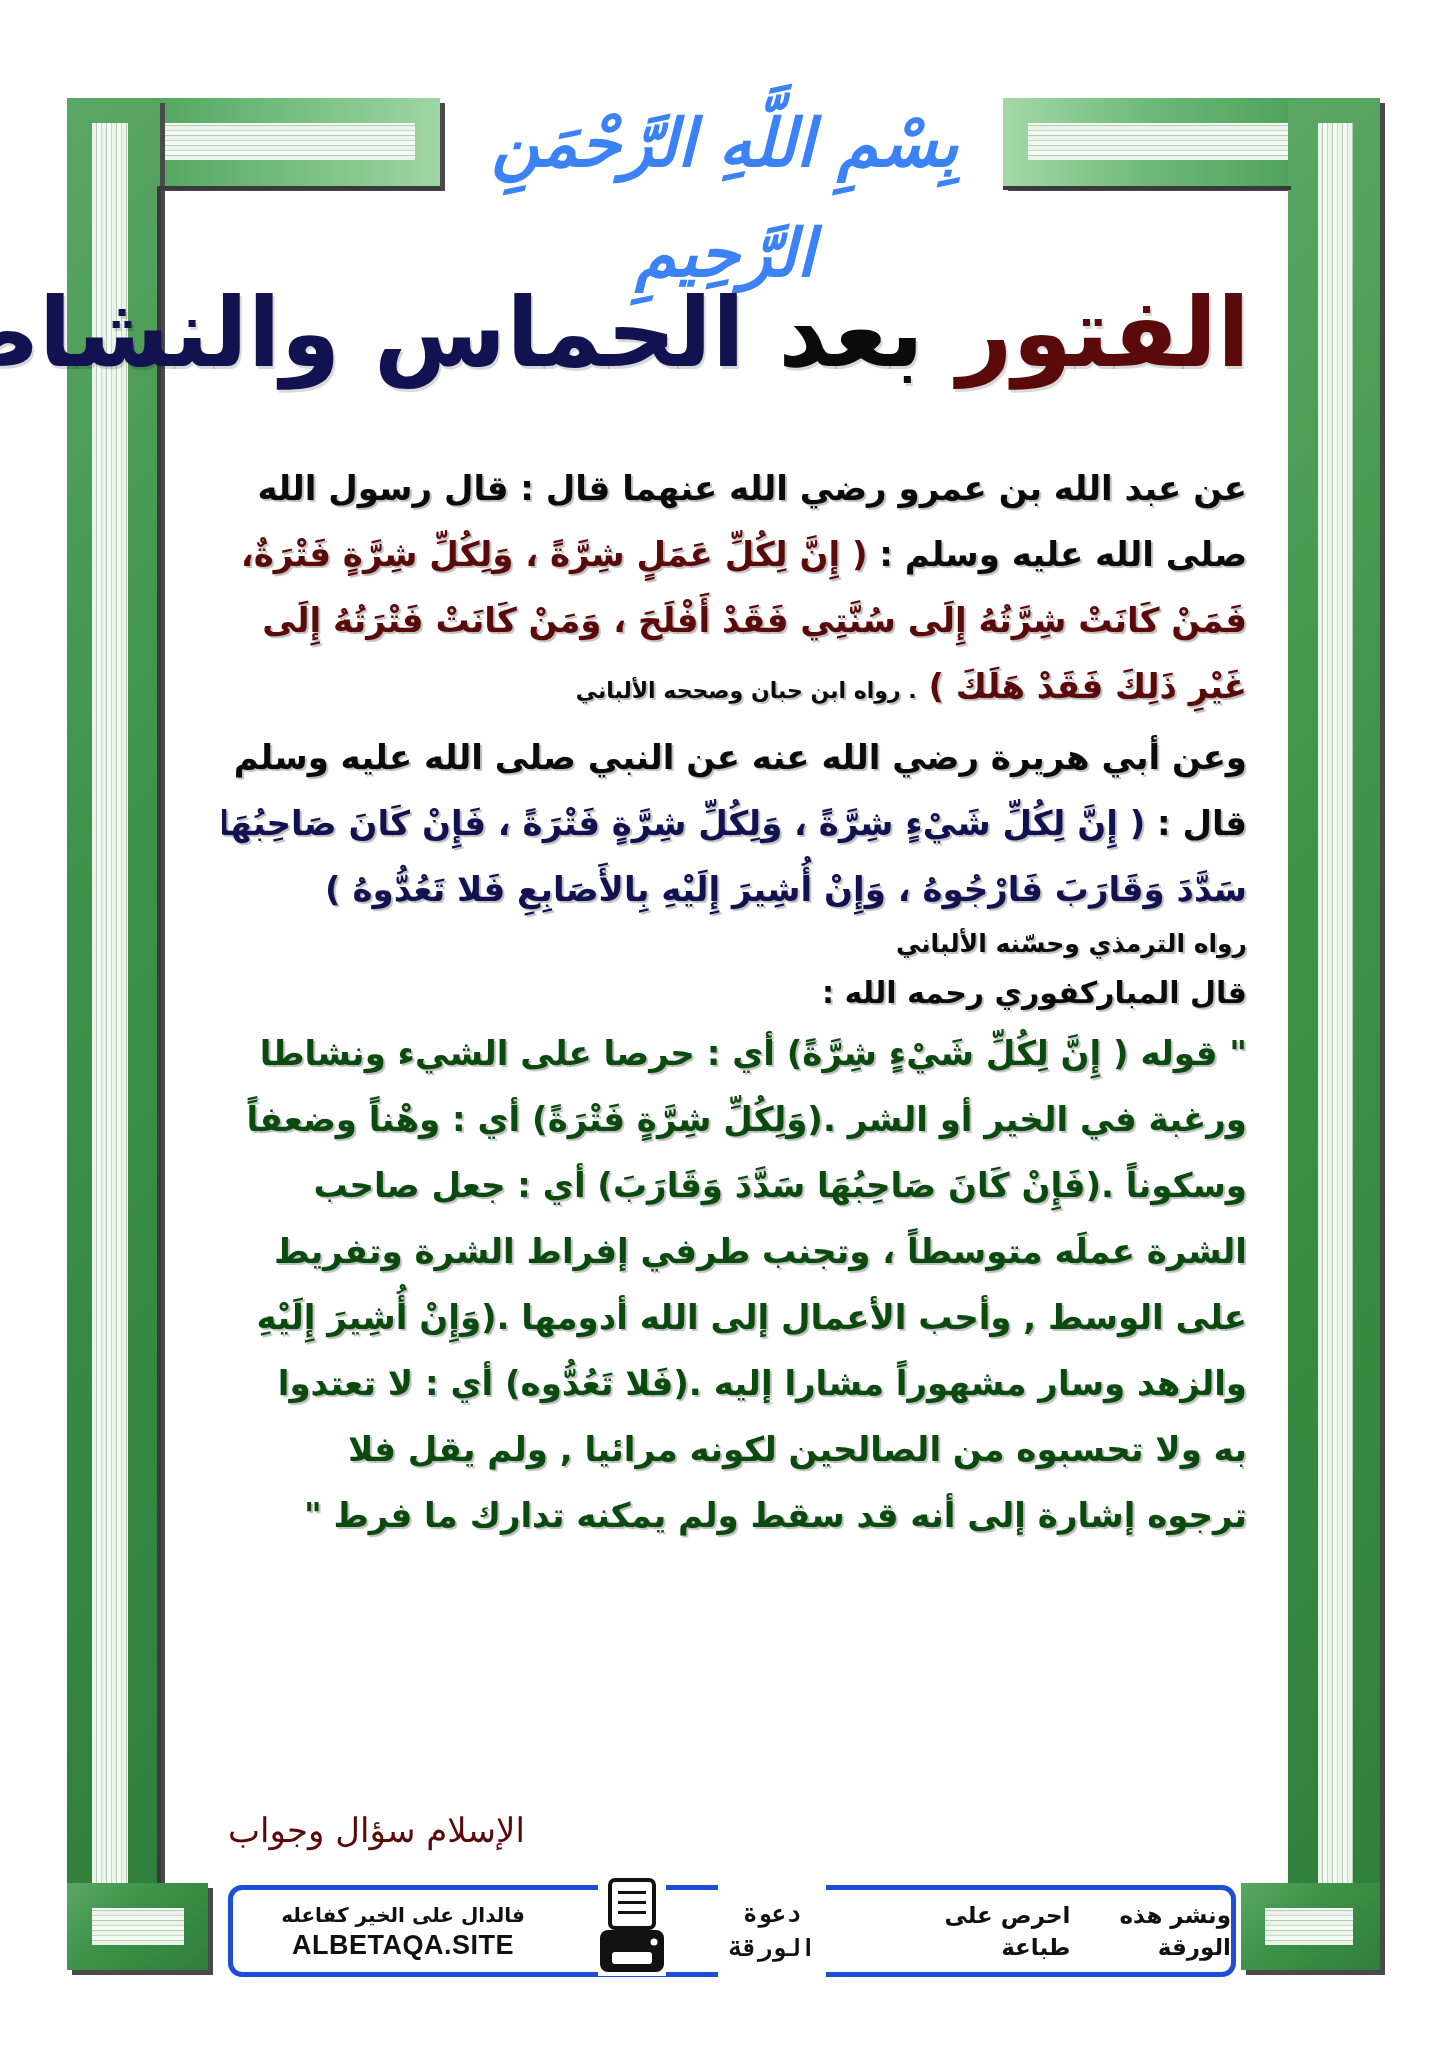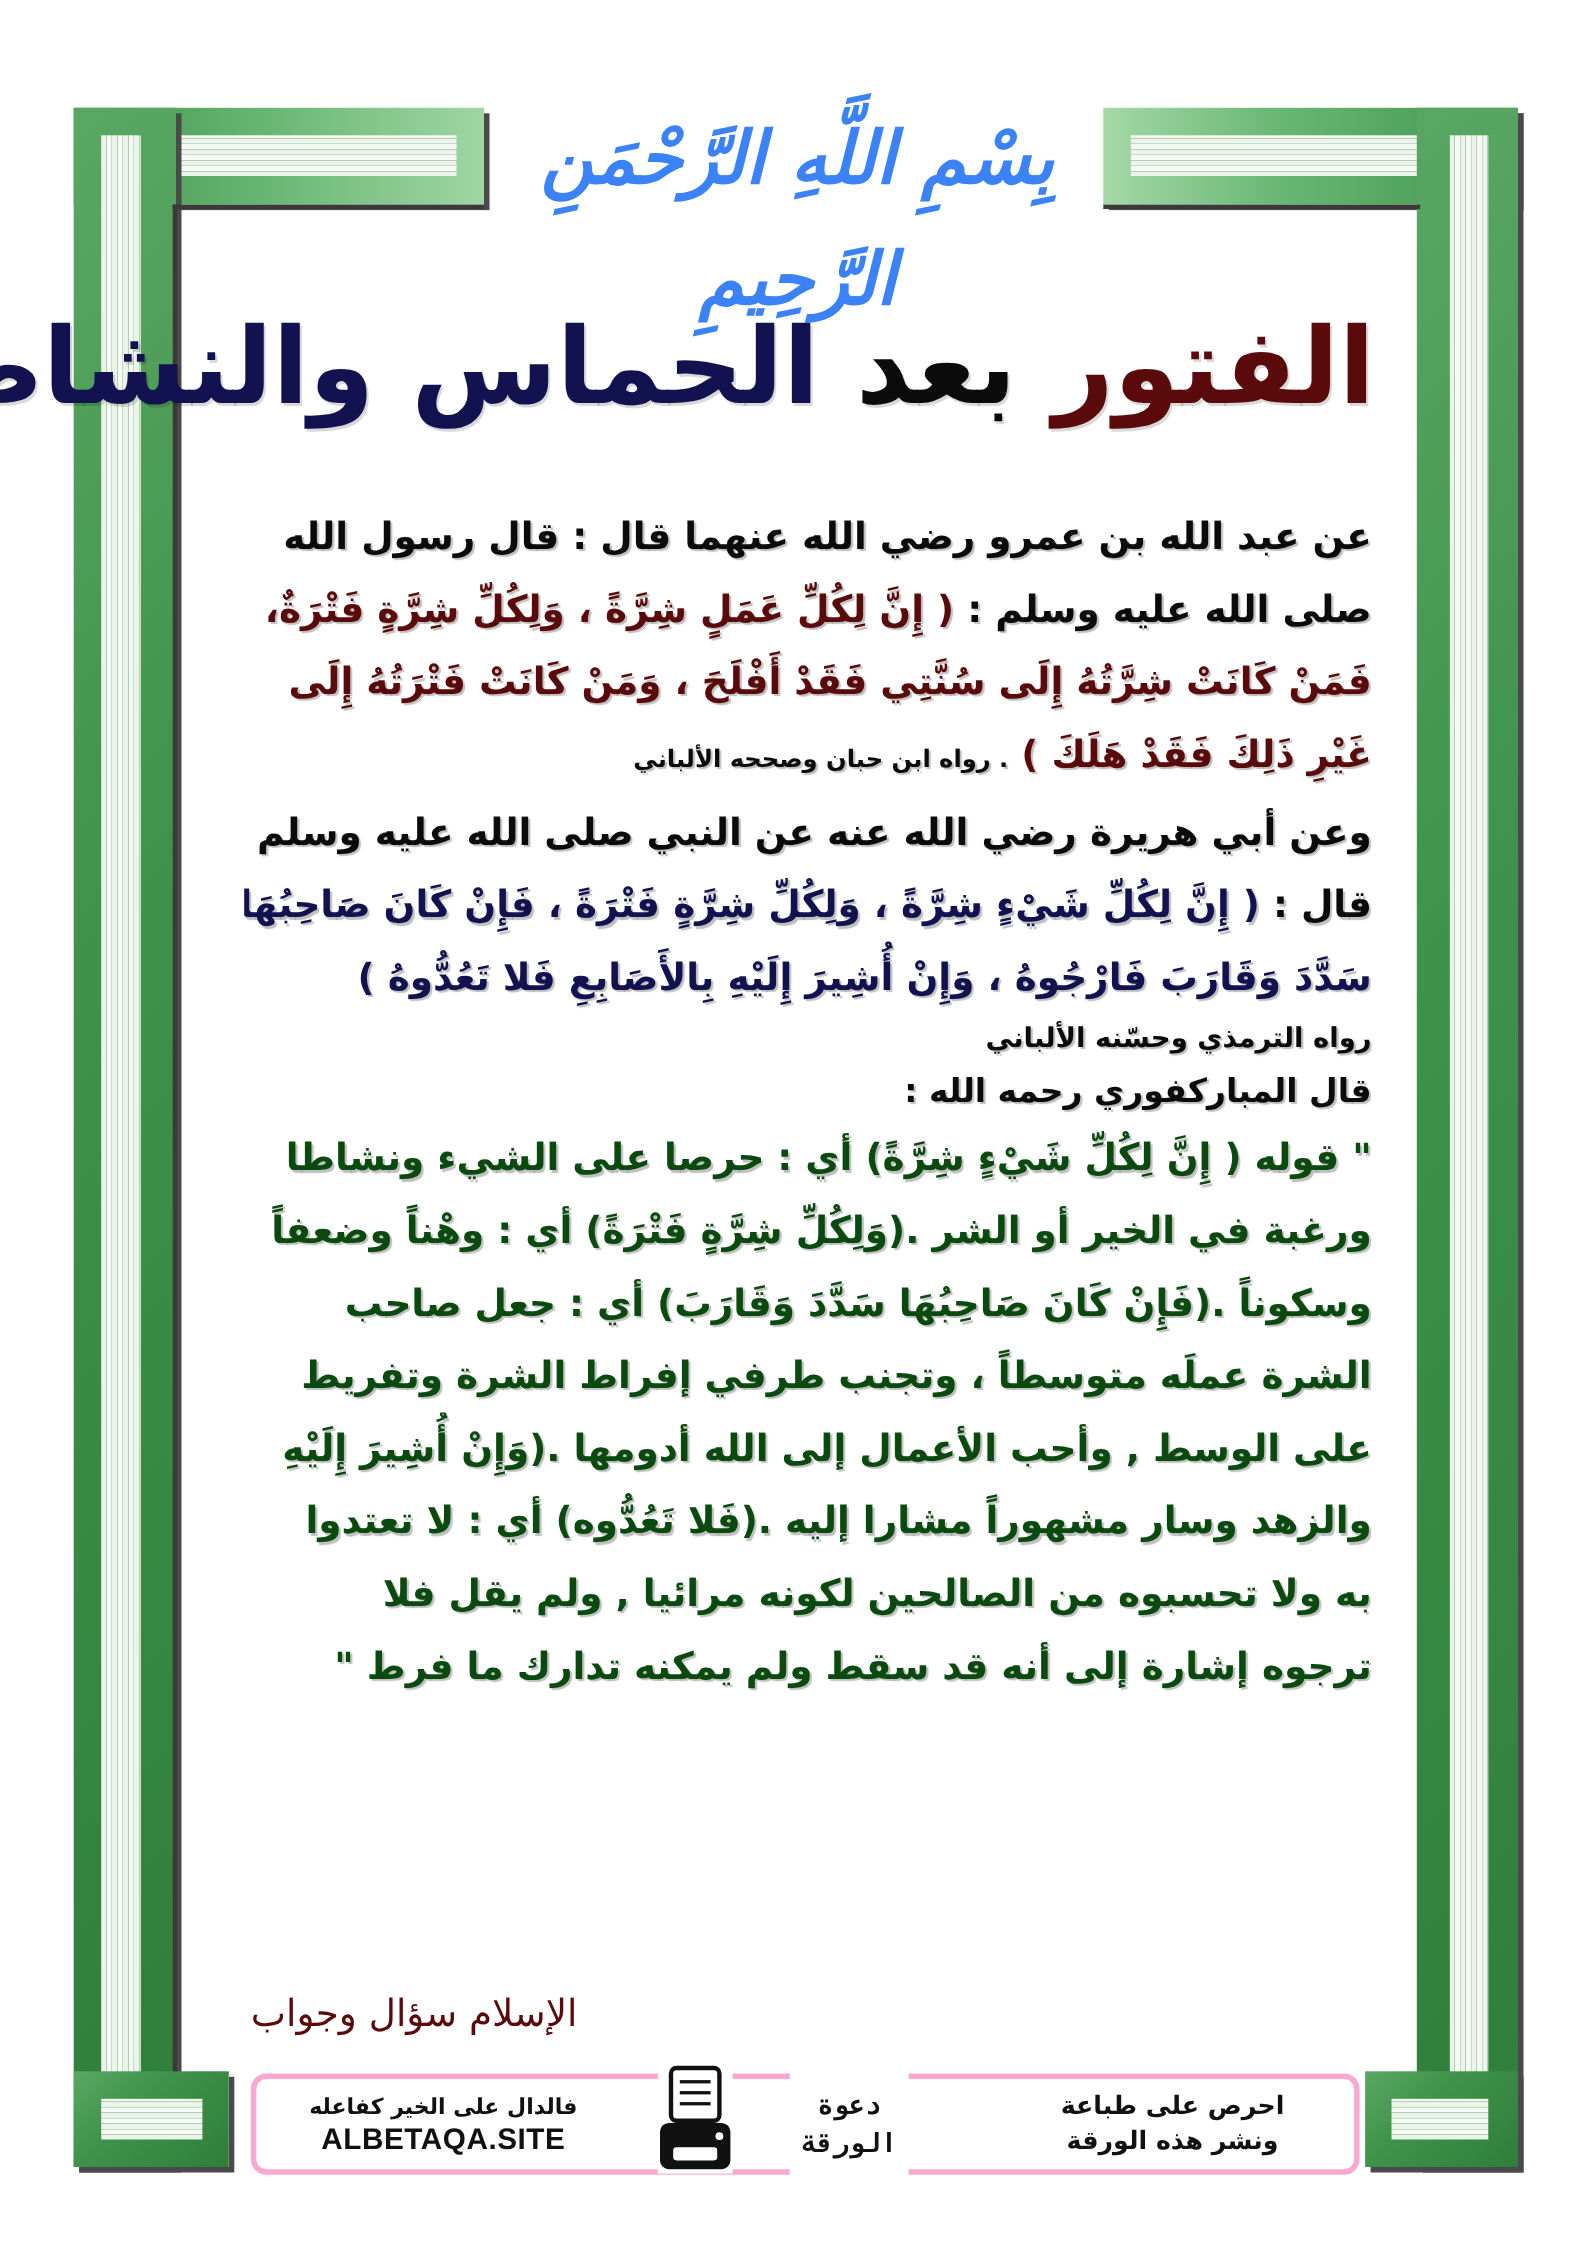--- a/index.html
+++ b/index.html
@@ -66,21 +66,21 @@
 
   .source {
     position: absolute; left: 228px; top: 1810px; width: 330px;
     direction: rtl; text-align: left;
     font-family: "DejaVu Serif", serif; font-size: 34px; color: #5a0a0a;
   }
 
   
   .footer {
     position: absolute; left: 228px; top: 1885px; width: 1008px; height: 92px;
-    border: 5px solid #f9a8d4; border-radius: 14px; background: #fff;
+    border: 5px solid #1d4ed8; border-radius: 14px; background: #fff;
   }
   .footer-left {
     position: absolute; left: 0; top: 0; width: 340px; height: 82px;
     display: flex; flex-direction: column; align-items: center; justify-content: center;
   }
   .footer-tagline {
     direction: rtl; font-weight: bold; font-size: 20px; color: #111;
     font-family: "DejaVu Sans", sans-serif; line-height: 28px;
   }
   .footer-site {
@@ -95,21 +95,21 @@
     position: absolute; left: 485px; top: -14px; width: 108px; height: 110px;
     background: #fff;
     display: flex; flex-direction: column; align-items: center; justify-content: center;
   }
   .logo-text {
     direction: rtl; font-family: "DejaVu Sans Mono", monospace; font-weight: bold;
     font-size: 24px; line-height: 34px; color: #111; text-align: center;
   }
   .footer-right {
     position: absolute; right: 0; top: 0; width: 330px; height: 82px;
-    display: flex; flex-direction: column; align-items: center; justify-content: center;
+    display: flex; flex-direction: row; align-items: center; justify-content: center;
   }
   .footer-right span {
     direction: rtl; font-weight: bold; font-size: 23px; color: #111; line-height: 32px;
     font-family: "DejaVu Sans", sans-serif; letter-spacing: 1px;
   }
 </style>
 </head>
 <body>
 
 <div>

